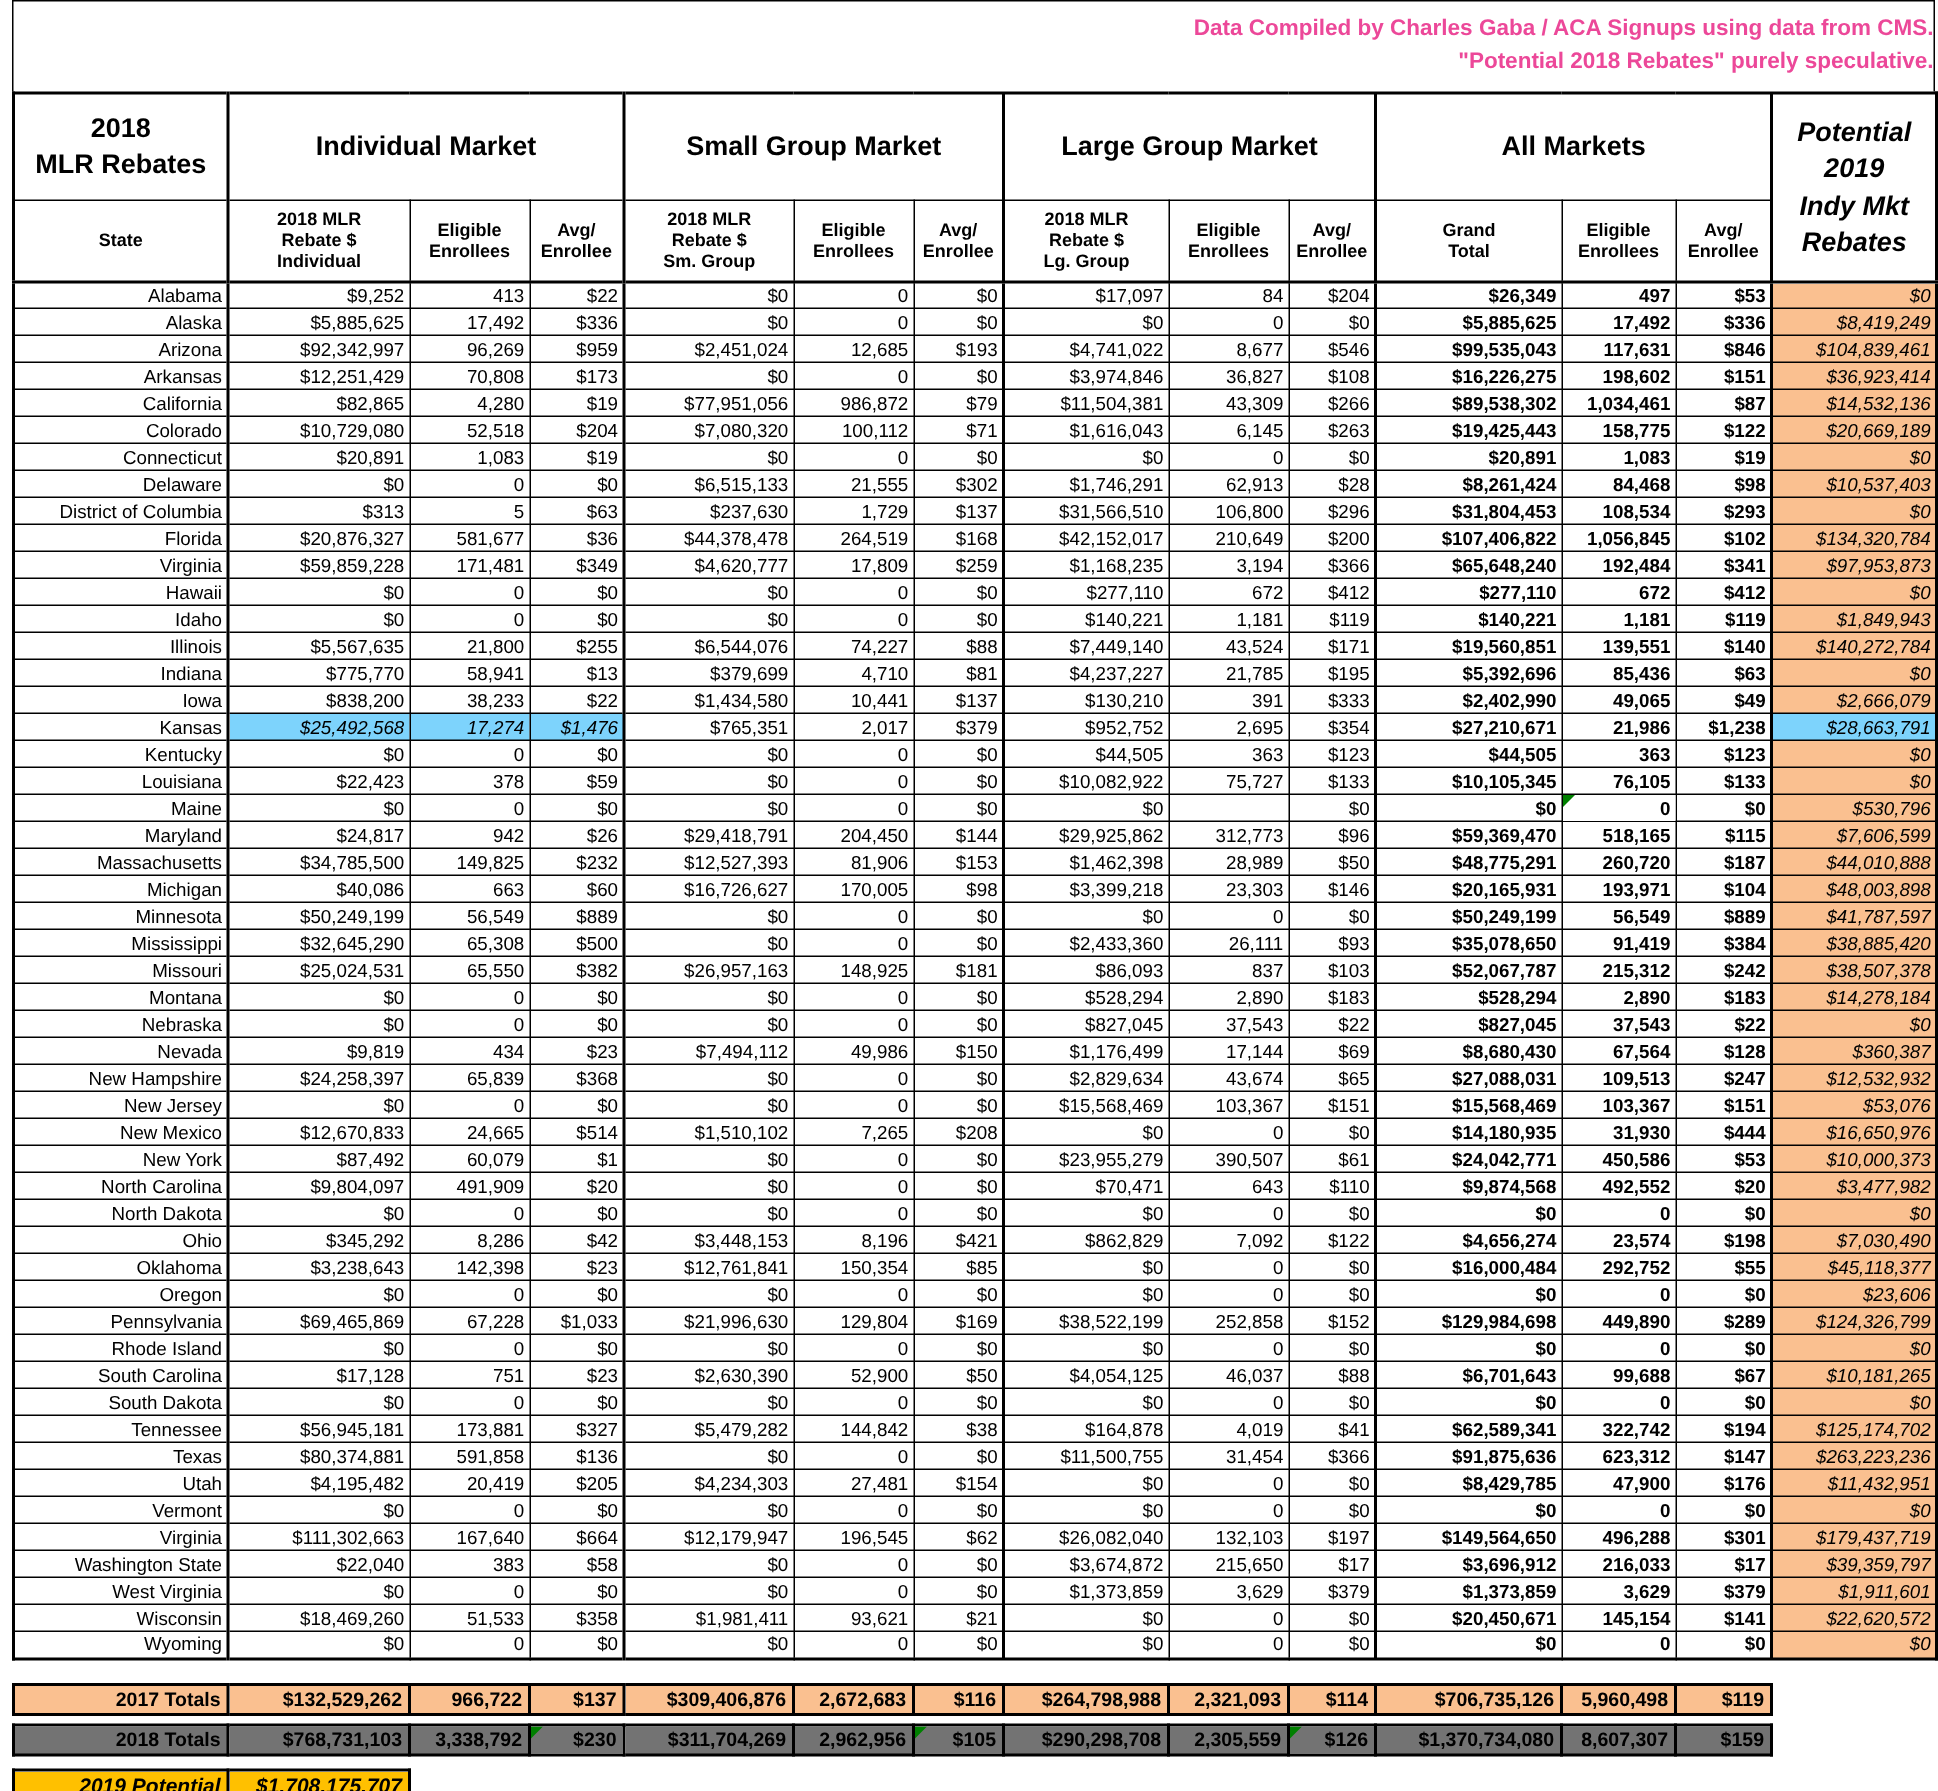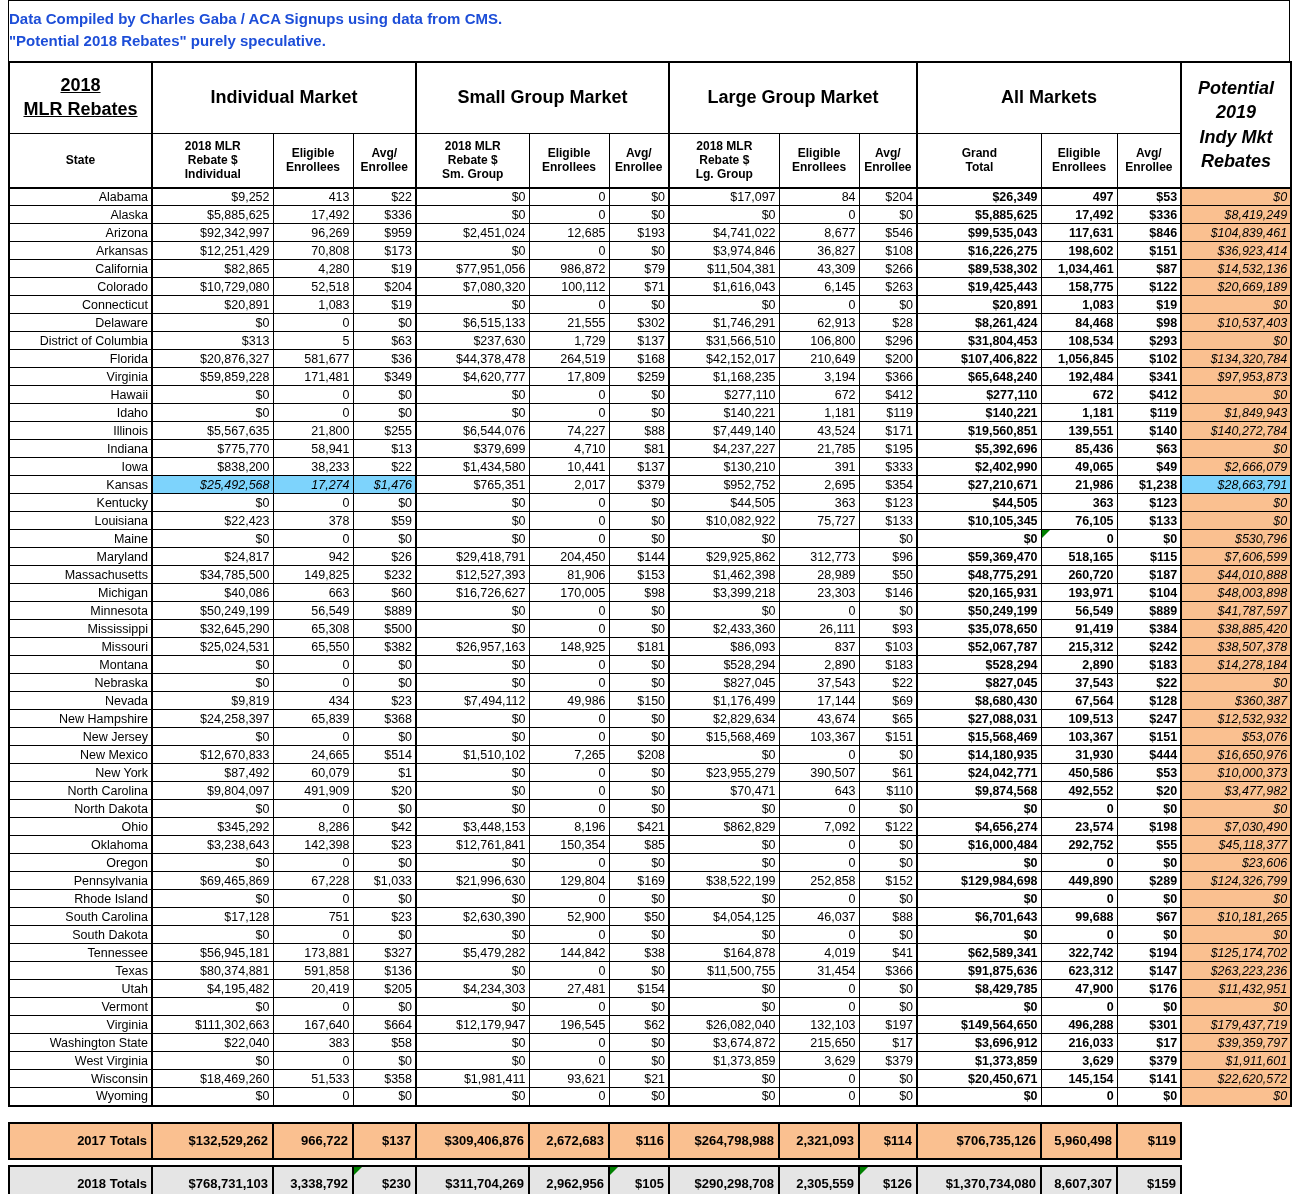--- a/index.html
+++ b/index.html
@@ -6,22 +6,22 @@
   html,body { background:#fff; }
   body {
     width: 1292px; height: 1194px;
     font-family: "Liberation Sans", sans-serif;
     position: relative; overflow: hidden;
   }
   .sheet { position: absolute; left: 8px; top: 0; width: 1282px; }
 
   .titlebox {
     border: 1px solid #000; border-bottom: none;
-    padding: 7px 0 9px; text-align: left;
-    font-weight: bold; font-size: 15px; line-height: 1.45; color:#1d4ed8;
+    padding: 7px 0 9px; text-align: right;
+    font-weight: bold; font-size: 15px; line-height: 1.45; color:#ec4899;
     background:#fff;
   }
 
   table { border-collapse: collapse; table-layout: fixed; width: 1282px; }
   col.c0  { width: 143px; }
   col.c1  { width: 121px; }
   col.c2  { width: 80px; }
   col.c3  { width: 63px; }
   col.c4  { width: 113px; }
   col.c5  { width: 80px; }
@@ -42,21 +42,21 @@
     overflow: hidden; white-space: nowrap;
     color: #000;
   }
   #main-table thead th {
     text-align: center; vertical-align: middle;
     font-weight: bold; white-space: pre-line;
     background: #fff;
   }
   tr.grouprow th { height: 72px; font-size: 18px; }
   tr.subrow th   { height: 54px; font-size: 12px; line-height: 1.2; }
-  th.corner { font-size: 17px; line-height: 1.3; text-decoration: underline; }
+  th.corner { font-size: 17px; line-height: 1.3; }
   th.state-h { font-size: 12px; margin-left: 34px; }
   th.pot-h {
     background: #FAC090; font-style: italic; font-size: 13.5px;
     line-height: 1.35; vertical-align: top; padding-top: 26px;
   }
   #main-table thead { border-bottom: 2.5px solid #000; }
 
   #main-table tbody td {
     height: 18px; font-size: 12.5px; text-align: right;
     background: #fff;
@@ -69,27 +69,27 @@
   .cmark { position: relative; }
   .cmark::before {
     content: ""; position: absolute; left: 0; top: 0;
     border-top: 8px solid #008000; border-right: 8px solid transparent;
     width: 0; height: 0;
   }
 
   
   .gap1 { height: 15px; } .gap2 { height: 5px; } .gap3 { height: 8px; }
   table.totals td {
-    border: 2.5px solid #000; height: 36px;
+    border: 2.5px solid #000; height: 20px;
     font-weight: bold; font-size: 13px; text-align: right;
     padding: 0 4px; white-space: nowrap; overflow: hidden; color:#000;
   }
   table.totals td.nob { border: none; background: #fff; }
   tr.t2017 td { background: #FAC090; }
-  tr.t2018 td { background: #e5e5e5; }
+  tr.t2018 td { background: #737373; }
   tr.t2019 td { background: #FFC000; font-style: italic; font-size: 14px; height: 20px; }
 </style>
 </head>
 <body>
 
 <div class="sheet">
 
   <div class="titlebox">
     <div>Data Compiled by Charles Gaba / ACA Signups using data from CMS.</div>
     <div>"Potential 2018 Rebates" purely speculative.</div>

